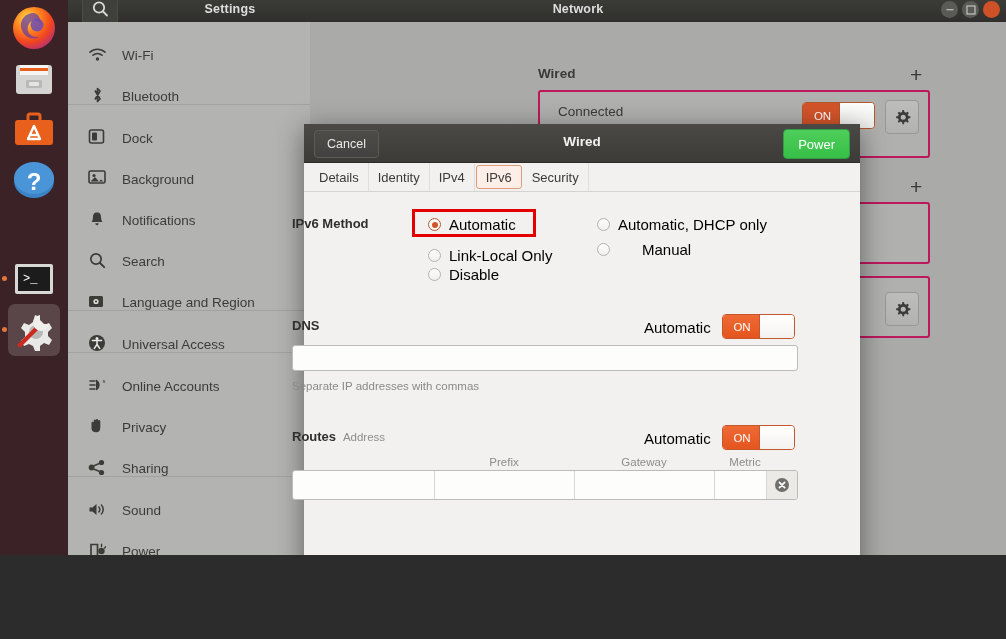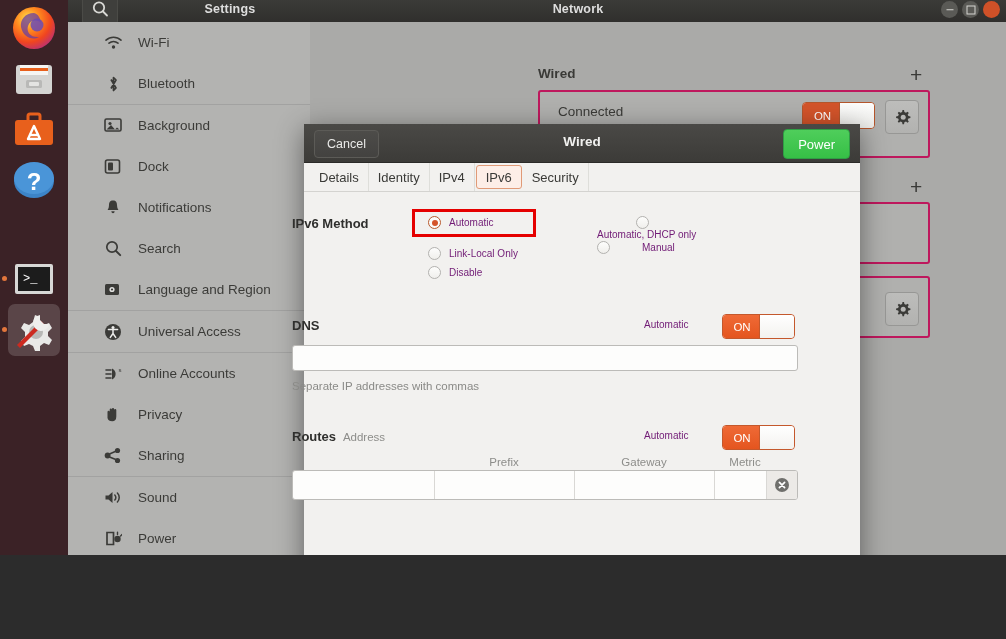--- a/index.html
+++ b/index.html
@@ -86,22 +86,22 @@
 
   
   #sidebar {
     position: absolute; left: 0; top: 22px;
     width: 242px; height: 617px;
     background: #b3b3b1;
   }
   .side-item {
     position: relative;
     height: 41px;
-    display: flex; align-items: center;
-    padding-left: 34px;
+    display: flex; align-items: flex-end;
+    padding-left: 18px;
     box-sizing: border-box;
     color: #3b3b38;
     font-size: 13.5px;
   }
   .side-item.sel {
     background: #d0693c;
     color: #fff;
   }
   .side-sep { height: 1px; background: rgba(0,0,0,0.09); margin: 0 0px; }
   .side-ico {
@@ -228,21 +228,21 @@
   .tab.sel {
     background: #fdeee7;
     border: 1px solid #e09a77;
     border-radius: 3px;
     margin: 2px 1px;
     color: #3a3a37;
   }
   #dlg-body { position: relative; height: 404px; background: #f2f1ef; }
 
   .lbl-bold { font-size: 13px; font-weight: bold; color: #2f2f2d; }
-  .lbl { font-size: 10px; color: #701a75; }
+  .lbl { font-size: 15px; color: #000000; }
   .hint { font-size: 11.5px; color: #8a8a87; }
 
   .radio-row { position:absolute; display:flex; align-items:center; }
   .radio {
     width: 13px; height: 13px;
     border-radius: 50%;
     border: 1px solid #b3b2af;
     background: linear-gradient(#fdfdfc,#f0efec);
     box-sizing: border-box;
     margin-right: 8px;
@@ -383,36 +383,36 @@
           </svg>
         </span>
         <span>Bluetooth</span>
       </div>
 
       <div class="side-sep"></div>
 
       <div class="side-item">
         <span class="side-ico">
           <svg width="18" height="16" viewBox="0 0 18 16">
+            <rect x="1.5" y="1" width="14" height="13" rx="2" fill="none" stroke="#3b3b38" stroke-width="1.6"></rect>
+            <rect x="4" y="3.5" width="5" height="8" rx="1" fill="#3b3b38"></rect>
+          </svg>
+        </span>
+        <span>Dock</span>
+      </div>
+
+      <div class="side-item">
+        <span class="side-ico">
+          <svg width="18" height="16" viewBox="0 0 18 16">
             <rect x="1" y="1" width="16" height="12" rx="1.5" fill="none" stroke="#3b3b38" stroke-width="1.6"></rect>
             <circle cx="6" cy="5.5" r="1.6" fill="#3b3b38"></circle>
             <path d="M2.5 11.5 L7 7 L11 11.5 L13 9.5 L15.5 11.5 Z" fill="#3b3b38"></path>
           </svg>
         </span>
         <span>Background</span>
-      </div>
-
-      <div class="side-item">
-        <span class="side-ico">
-          <svg width="18" height="16" viewBox="0 0 18 16">
-            <rect x="1.5" y="1" width="14" height="13" rx="2" fill="none" stroke="#3b3b38" stroke-width="1.6"></rect>
-            <rect x="4" y="3.5" width="5" height="8" rx="1" fill="#3b3b38"></rect>
-          </svg>
-        </span>
-        <span>Dock</span>
       </div>
 
       <div class="side-item">
         <span class="side-ico">
           <svg width="16" height="17" viewBox="0 0 16 17">
             <path d="M8 1.5 C5 1.5 4 3.6 4 6 C4 9.5 2.5 11 2.5 11 L13.5 11 C13.5 11 12 9.5 12 6 C12 3.6 11 1.5 8 1.5 Z" fill="#3b3b38"></path>
             <path d="M6.3 12.3 C6.5 13.6 7.1 14.3 8 14.3 C8.9 14.3 9.5 13.6 9.7 12.3 Z" fill="#3b3b38"></path>
           </svg>
         </span>
         <span>Notifications</span>
@@ -587,21 +587,21 @@
 
   <div style="position:absolute;left:0;top:0;width:1006px;height:639px;z-index:41;pointer-events:none;">
 
     <div class="lbl-bold" style="position:absolute;left:292px;top:216px;pointer-events:auto;">IPv6 Method</div>
 
     <div class="radio-row" style="left:428px;top:216px;pointer-events:auto;">
       <span class="radio checked"></span>
       <span class="lbl">Automatic</span>
     </div>
 
-    <div class="radio-row" style="left:597px;top:216px;pointer-events:auto;flex-direction:column;">
+    <div class="radio-row" style="left:597px;top:216px;pointer-events:auto;">
       <span class="radio"></span>
       <span class="lbl">Automatic, DHCP only</span>
     </div>
 
     <div class="radio-row" style="left:428px;top:247px;pointer-events:auto;">
       <span class="radio"></span>
       <span class="lbl">Link-Local Only</span>
     </div>
 
     <div class="radio-row" style="left:597px;top:241px;pointer-events:auto;gap:24px;">

